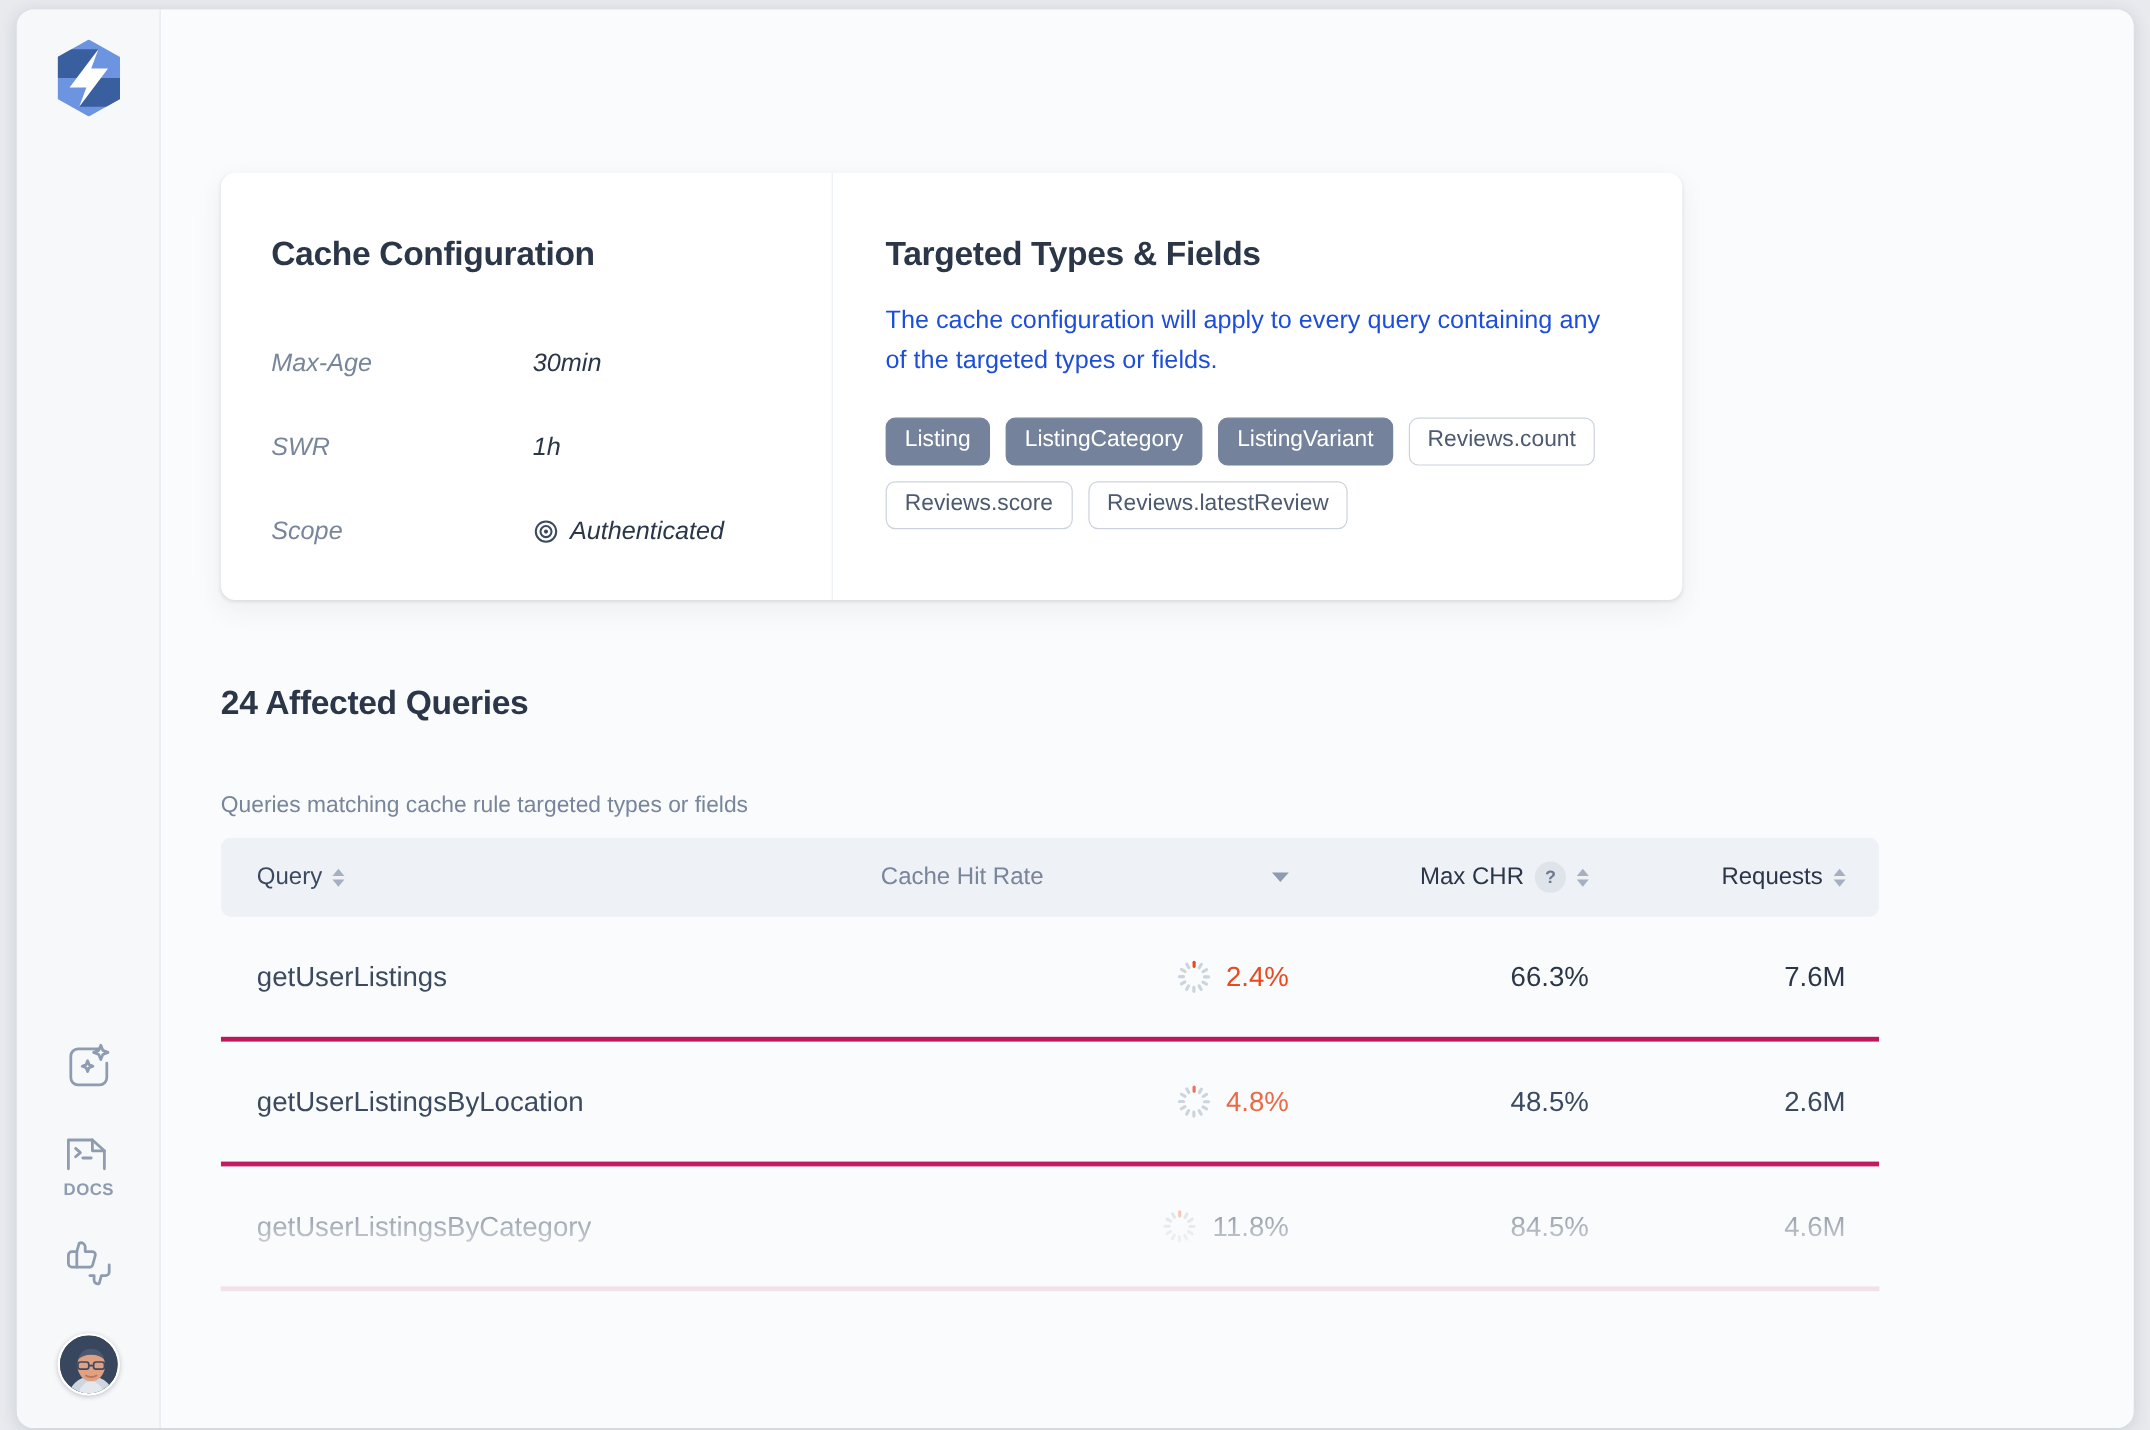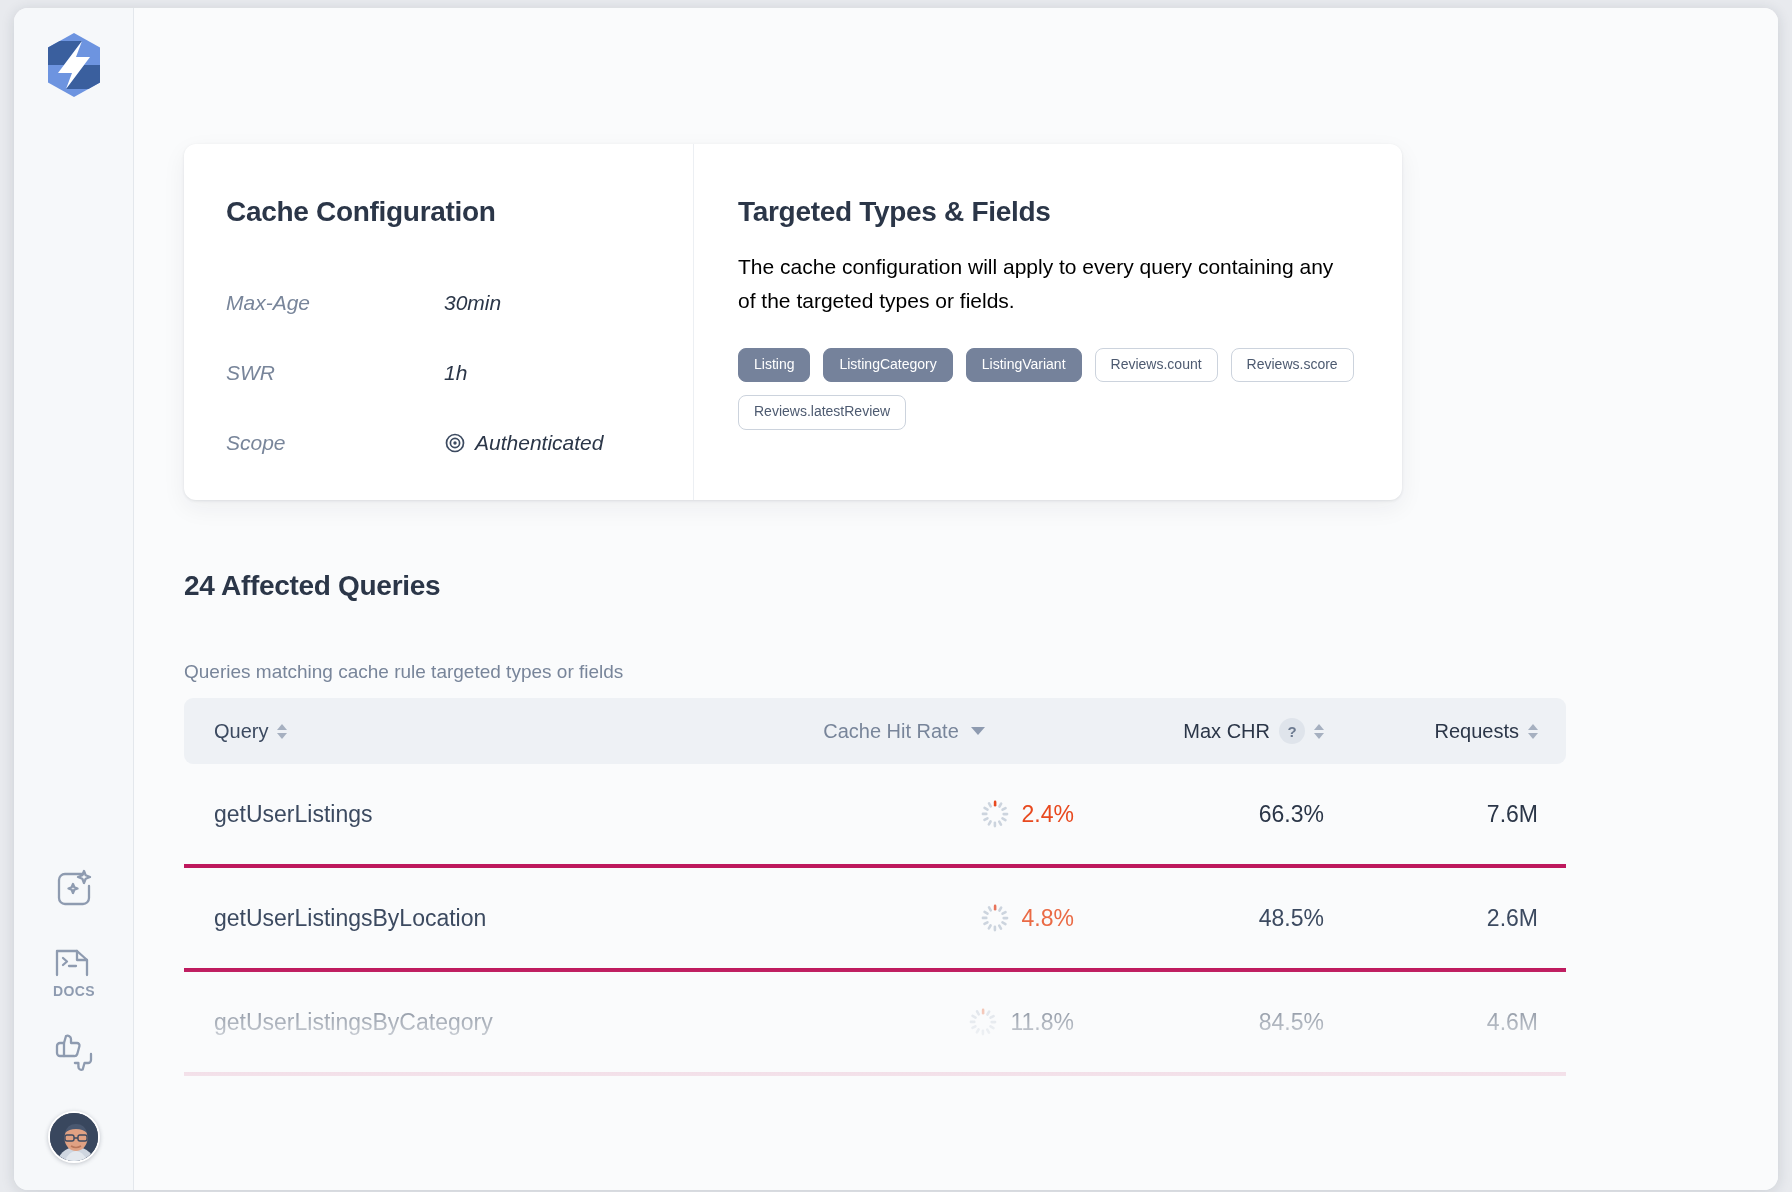--- a/index.html
+++ b/index.html
@@ -138,33 +138,33 @@
     color: #2b3648;
     display: flex;
     align-items: center;
     gap: 9px;
   }
 
   .card-desc {
     margin-top: 22px;
     font-size: 21px;
     line-height: 1.62;
-    color: #000000;
+    color: #1d4ed8;
     max-width: 800px;
   }
 
   .tags {
     margin-top: 30px;
     display: flex;
     flex-wrap: wrap;
     gap: 13px;
     max-width: 760px;
   }
   .tag {
-    font-size: 14px;
+    font-size: 19px;
     padding: 8px 15px 9px;
     border-radius: 8px;
     white-space: nowrap;
     cursor: pointer;
     line-height: 1.1;
   }
   .tag.filled {
     background: #75829b;
     color: #ffffff;
     border: 1px solid #75829b;
@@ -209,21 +209,21 @@
   }
   .th {
     font-size: 20px;
     color: #78859a;
     display: flex;
     align-items: center;
     gap: 9px;
     cursor: pointer;
   }
   .th.c-query   { flex: 0 0 520px; }
-  .th.c-chr     { flex: 0 0 340px; justify-content: center; }
+  .th.c-chr     { flex: 0 0 340px; justify-content: space-between; }
   .th.c-maxchr  { flex: 0 0 250px; justify-content: flex-end; }
   .th.c-req     { flex: 1;         justify-content: flex-end; }
 
   .sort-ico { display: inline-flex; flex-direction: column; gap: 3px; }
   .sort-ico .up, .sort-ico .dn {
     width: 0; height: 0;
     border-left: 5px solid transparent;
     border-right: 5px solid transparent;
   }
   .sort-ico .up { border-bottom: 6px solid #a6b0c0; }

